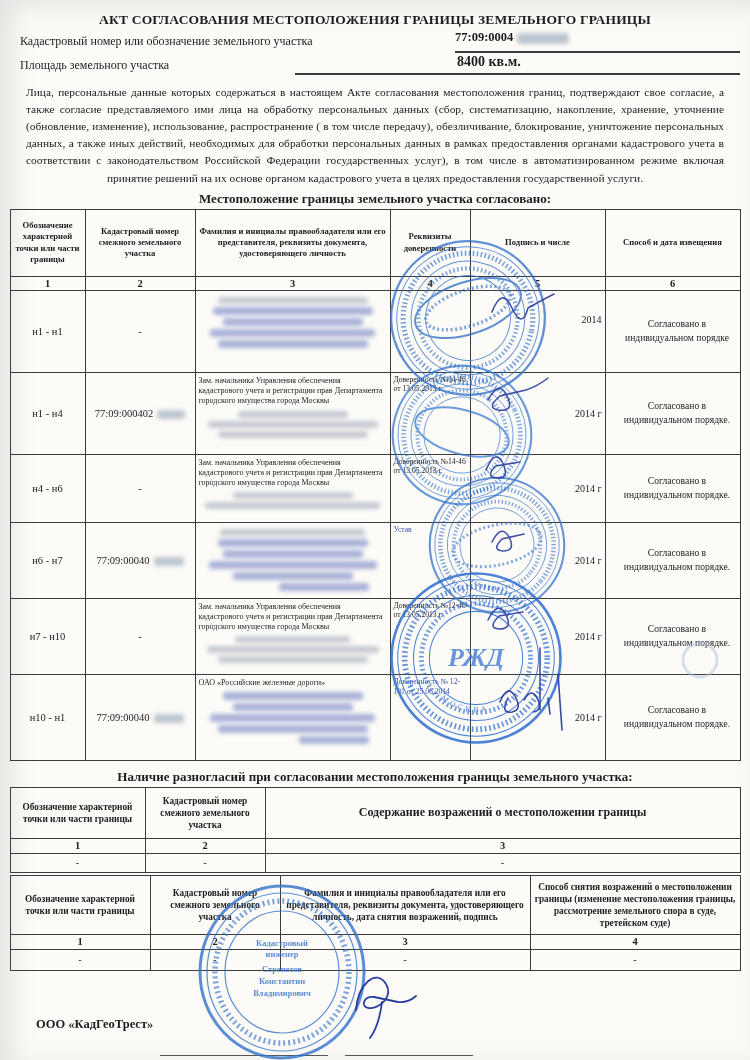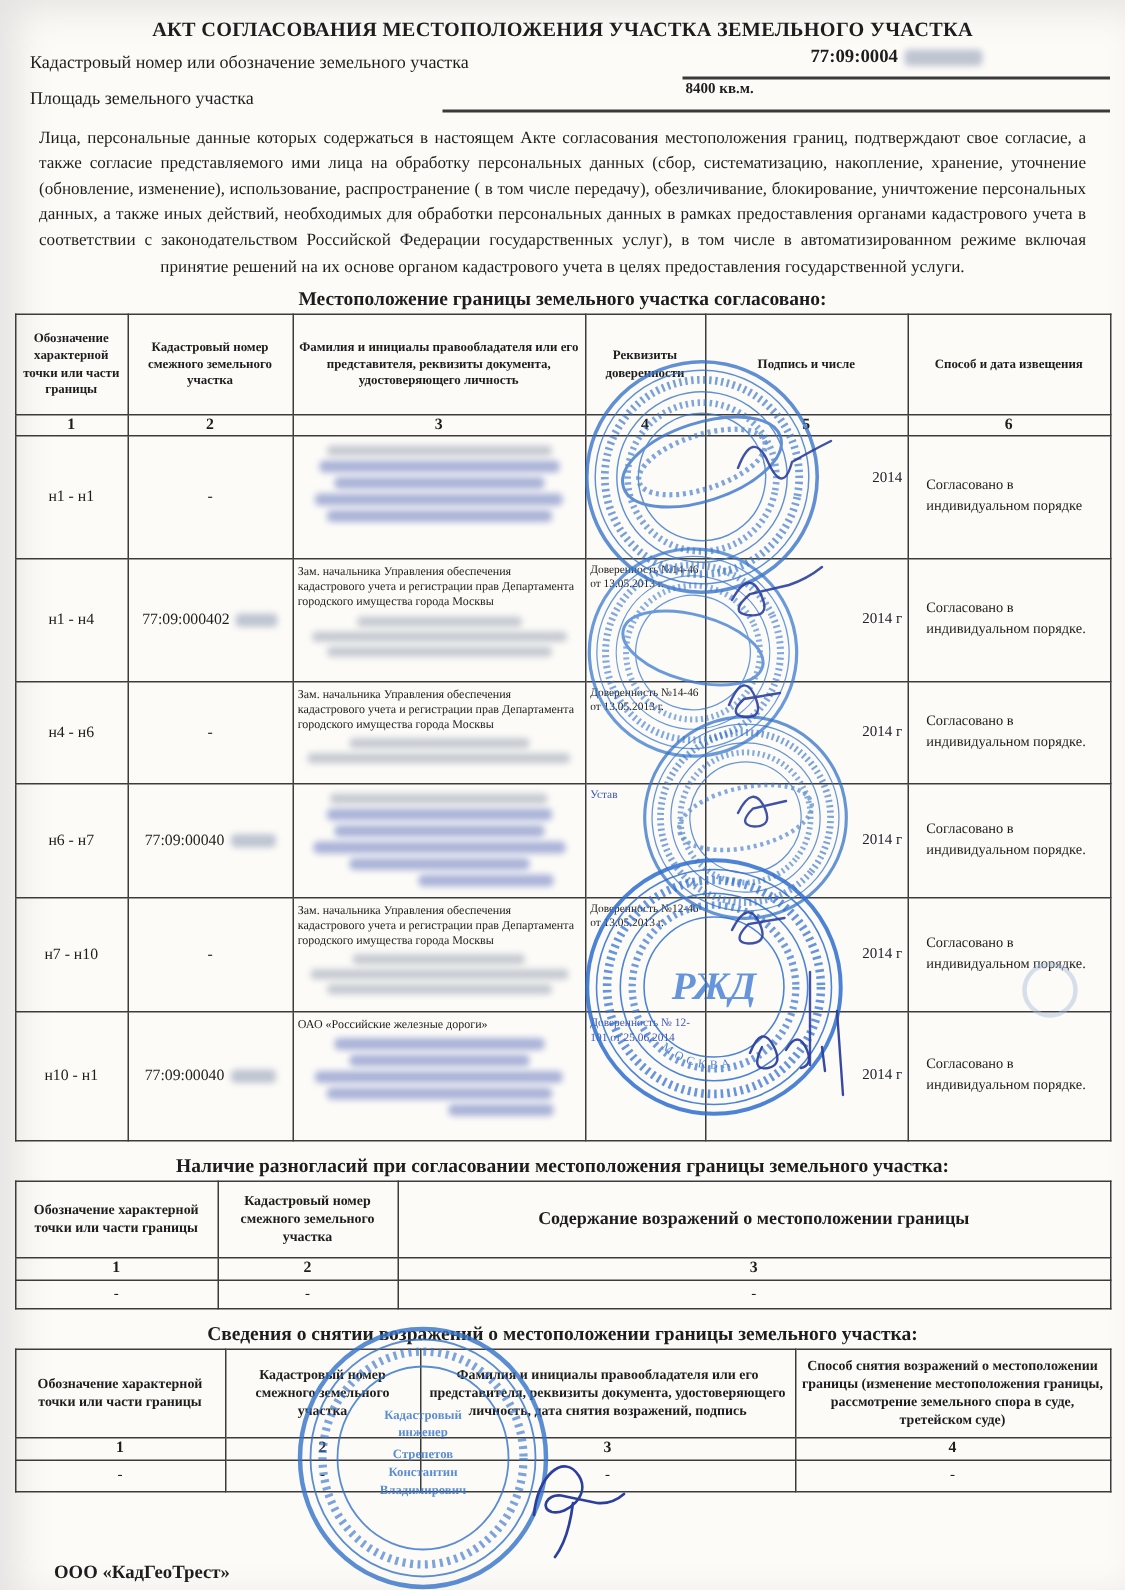--- a/index.html
+++ b/index.html
@@ -1,55 +1,55 @@
 <!DOCTYPE html>
 <html><head>
 <meta charset="utf-8">
 <style>
   html,body{margin:0;padding:0;}
   body{width:750px;height:1060px;background:#e9e7e3;font-family:"Liberation Serif","DejaVu Serif",serif;color:#1d1d1d;}
   .paper{position:relative;width:750px;height:1060px;background:#fcfbf8;box-shadow:inset 12px 6px 24px rgba(120,120,120,.18);overflow:hidden;}
   .title{margin:12px 20px 2px;text-align:center;font-weight:bold;font-size:13.5px;letter-spacing:.2px;}
   .hdr-row{position:relative;height:24px;margin:0 8px;}
   .hdr-label{position:absolute;left:12px;top:4px;font-size:12px;}
-  .hdr-line1{position:absolute;left:447px;right:2px;top:0;height:21px;border-bottom:2px solid #3a3a3a;text-align:center;font-weight:bold;font-size:12.5px;}
-  .hdr-line2{position:absolute;left:287px;right:2px;top:0;height:21px;border-bottom:2px solid #3a3a3a;font-weight:bold;font-size:10px;padding-left:162px;box-sizing:border-box;}
+  .hdr-line1{position:absolute;left:447px;right:2px;top:0;height:21px;border-bottom:2px solid #3a3a3a;text-align:left;font-weight:bold;font-size:12.5px;}
+  .hdr-line2{position:absolute;left:287px;right:2px;top:0;height:21px;border-bottom:2px solid #3a3a3a;font-weight:bold;font-size:14px;padding-left:162px;box-sizing:border-box;}
   .rpill{display:inline-block;width:52px;height:11px;margin-left:4px;vertical-align:middle;background:#aab3c4;border-radius:3px;filter:blur(2.2px);opacity:.75;}
   .consent{margin:6px 26px 4px;font-size:11.4px;line-height:1.5;text-align:justify;text-align-last:center;}
   .sect-title{margin:3px 10px 2px;text-align:center;font-weight:bold;font-size:13px;}
   table{border-collapse:collapse;table-layout:fixed;margin:2px auto 0;width:730px;}
   td,th{border:1px solid #3c3c3c;padding:2px 3px;vertical-align:middle;overflow:hidden;}
   th{font-weight:bold;font-size:8.6px;line-height:1.3;text-align:center;}
   .numrow td{font-weight:bold;font-size:10.5px;text-align:center;height:13px;padding:0;}
   .t1 td.c-point{font-size:10.5px;text-align:center;}
   .t1 td.c-cad{font-size:10.5px;text-align:center;}
   .t1 td.c-own{font-size:8px;line-height:1.3;text-align:left;vertical-align:top;padding-top:3px;}
   .t1 td.c-proxy{font-size:7.6px;vertical-align:top;text-align:left;position:relative;}
   .t1 td.c-sig{position:relative;}
-  .t1 td.c-not{font-size:9.6px;text-align:left;line-height:1.45;padding-left:12px;}
+  .t1 td.c-not{font-size:9.6px;text-align:center;line-height:1.45;padding-left:12px;}
   .date2014{position:absolute;right:3px;top:50%;transform:translateY(-50%);font-size:10px;color:#20242c;white-space:nowrap;}
   .redact{border-radius:3px;filter:blur(2px);margin:3px auto;}
   .redact.gray{background:#9aa3b2;opacity:.55;height:7px;}
   .redact.blue{background:#7e8cc7;opacity:.65;height:8px;}
   .hand{color:#3b55b5;filter:blur(.4px);font-size:8.5px;line-height:1.4;}
   .dash{font-size:10px;text-align:center;}
   .t2 td,.t3 td{height:14px;}
   .footer{position:relative;height:105px;margin-top:4px;}
   .company{position:absolute;left:36px;top:42px;font-weight:bold;font-size:12.5px;}
   .sig-line{position:absolute;border-bottom:1.5px solid #555;}
   .line-mp{left:160px;width:168px;top:58px;height:22px;}
   .line-sign{left:345px;width:128px;top:58px;height:22px;}
   .stampsvg{position:absolute;inset:0;pointer-events:none;z-index:6;}
 </style>
 </head>
 <body>
 
 <div class="paper">
 
-  <div class="title">АКТ СОГЛАСОВАНИЯ МЕСТОПОЛОЖЕНИЯ УЧАСТКА ЗЕМЕЛЬНОГО УЧАСТКА</div>
+  <div class="title">АКТ СОГЛАСОВАНИЯ МЕСТОПОЛОЖЕНИЯ ГРАНИЦЫ ЗЕМЕЛЬНОГО ГРАНИЦЫ</div>
 
   <div class="hdr-row">
     <span class="hdr-label">Кадастровый номер или обозначение земельного участка</span>
     <span class="hdr-line1"><b>77:09:0004</b><span class="rpill"></span></span>
   </div>
 
   <div class="hdr-row">
     <span class="hdr-label">Площадь земельного участка</span>
     <span class="hdr-line2"><span>8400 кв.м.</span></span>
   </div>
@@ -202,21 +202,20 @@
       <td>3</td>
     </tr>
     <tr>
       <td class="dash">-</td>
       <td class="dash">-</td>
       <td class="dash">-</td>
     </tr>
   </tbody>
     </table>
 
-  <div class="sect-title" style="margin-top:8px">Сведения о снятии возражений о местоположении границы земельного участка:</div>
   <table class="t3">
     <colgroup>
         <col style="width:140px">
         <col style="width:130px">
         <col style="width:250px">
         <col style="width:210px">
       </colgroup>
     <tbody>
         <tr>
       <th style="height:54px;font-size:9.3px">Обозначение характерной точки или части границы</th>

